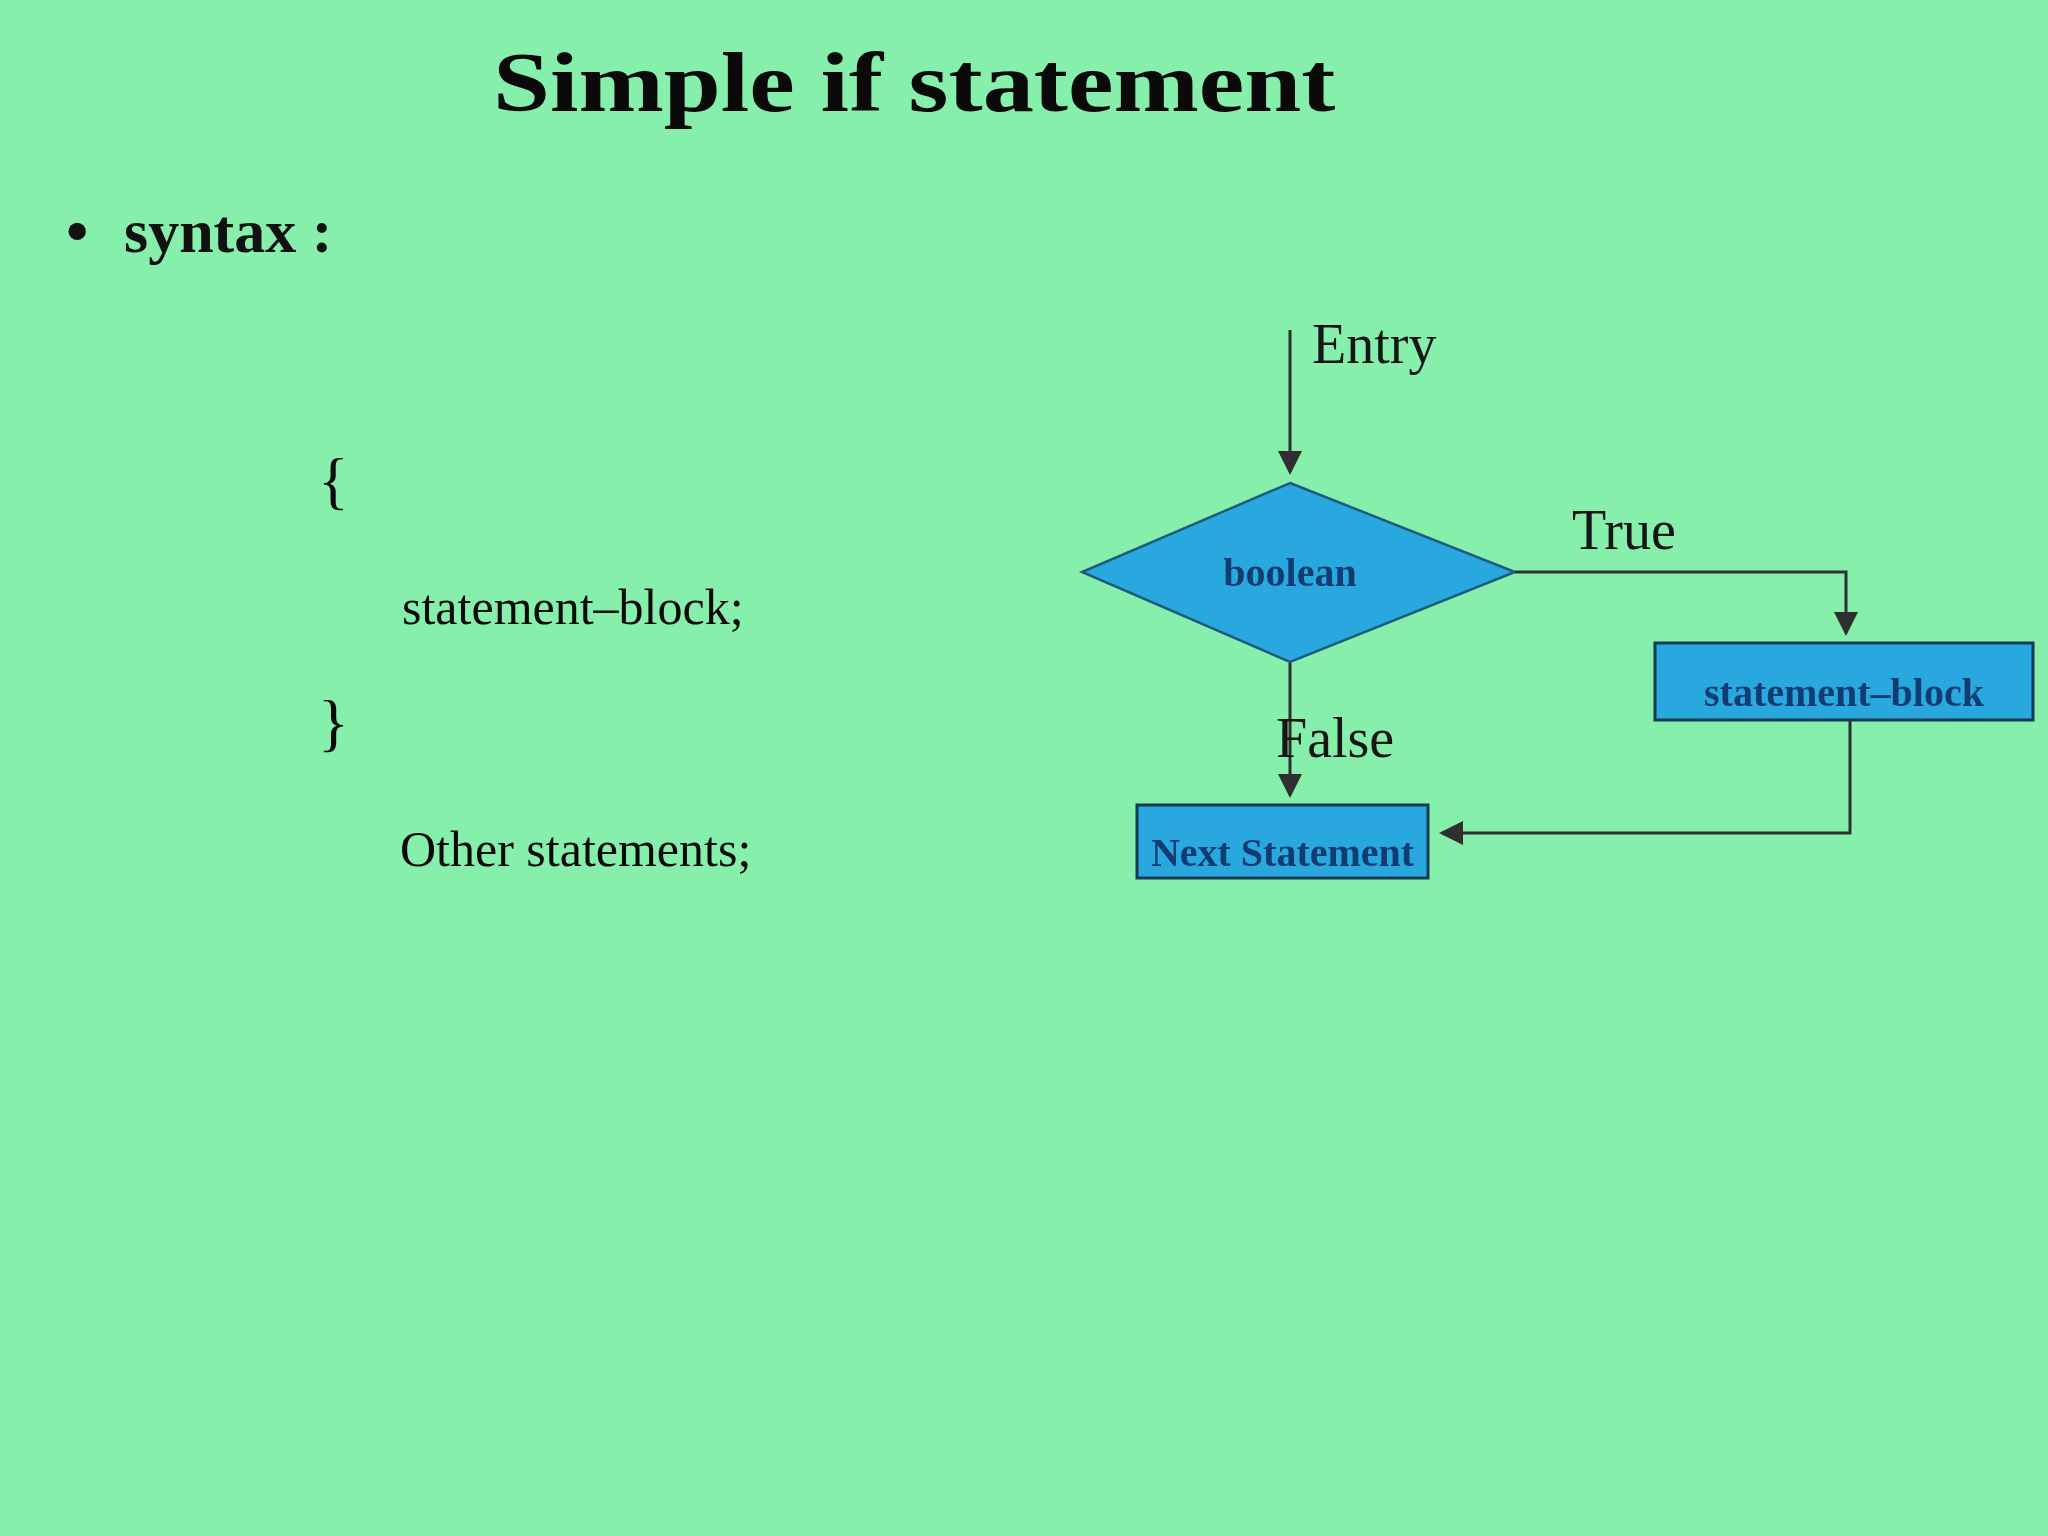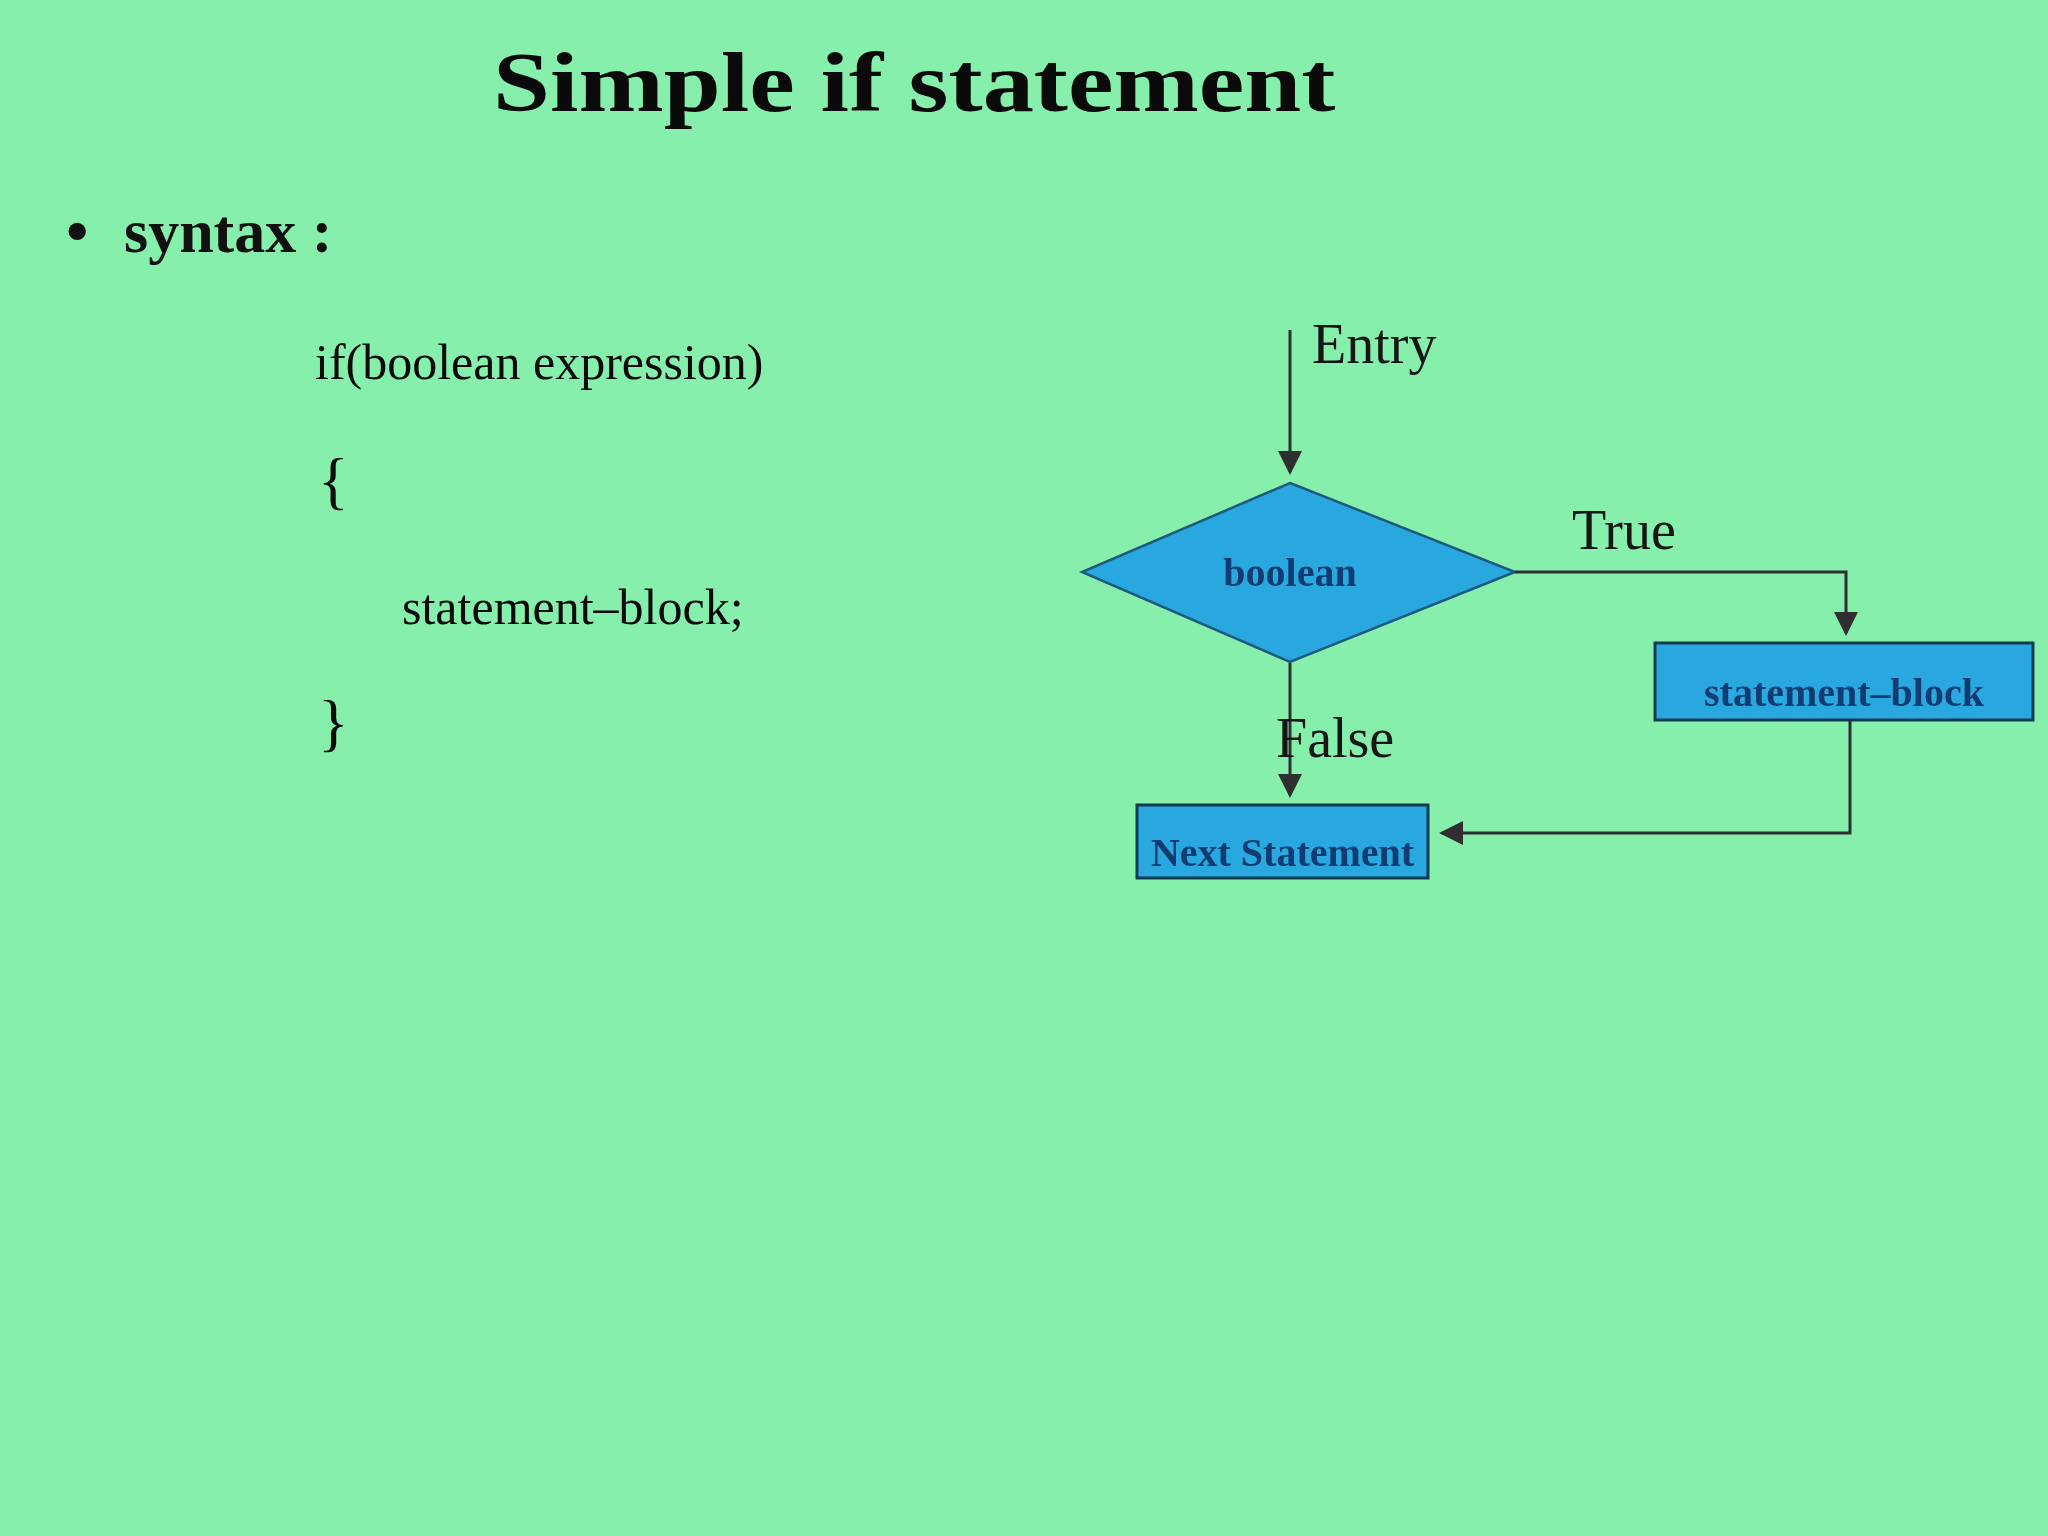--- a/index.html
+++ b/index.html
@@ -37,24 +37,24 @@
 </head>
 <body>
 
 <div class="slide">
 
   <h1 class="title">Simple if statement</h1>
 
   <span class="bullet-dot">•</span>
   <span class="bullet-label">syntax :</span>
 
-  <div class="code-line cl1">if(boolean expression)</div>
   <div class="code-line cl2">{</div>
   <div class="code-line cl3">statement–block;</div>
   <div class="code-line cl4">}</div>
+  <div class="code-line cl5">Other statements;</div>
 
   <svg class="flow-svg" viewBox="0 0 2048 1536">
     <defs>
       <marker id="arrow" markerWidth="8" markerHeight="8" refX="7" refY="4" orient="auto" markerUnits="strokeWidth">
         <path class="arrow-head" d="M0,0 L8,4 L0,8 Z"></path>
       </marker>
     </defs>
 
     <line class="flow-line" x1="1290" y1="330" x2="1290" y2="472" marker-end="url(#arrow)"></line>
 

